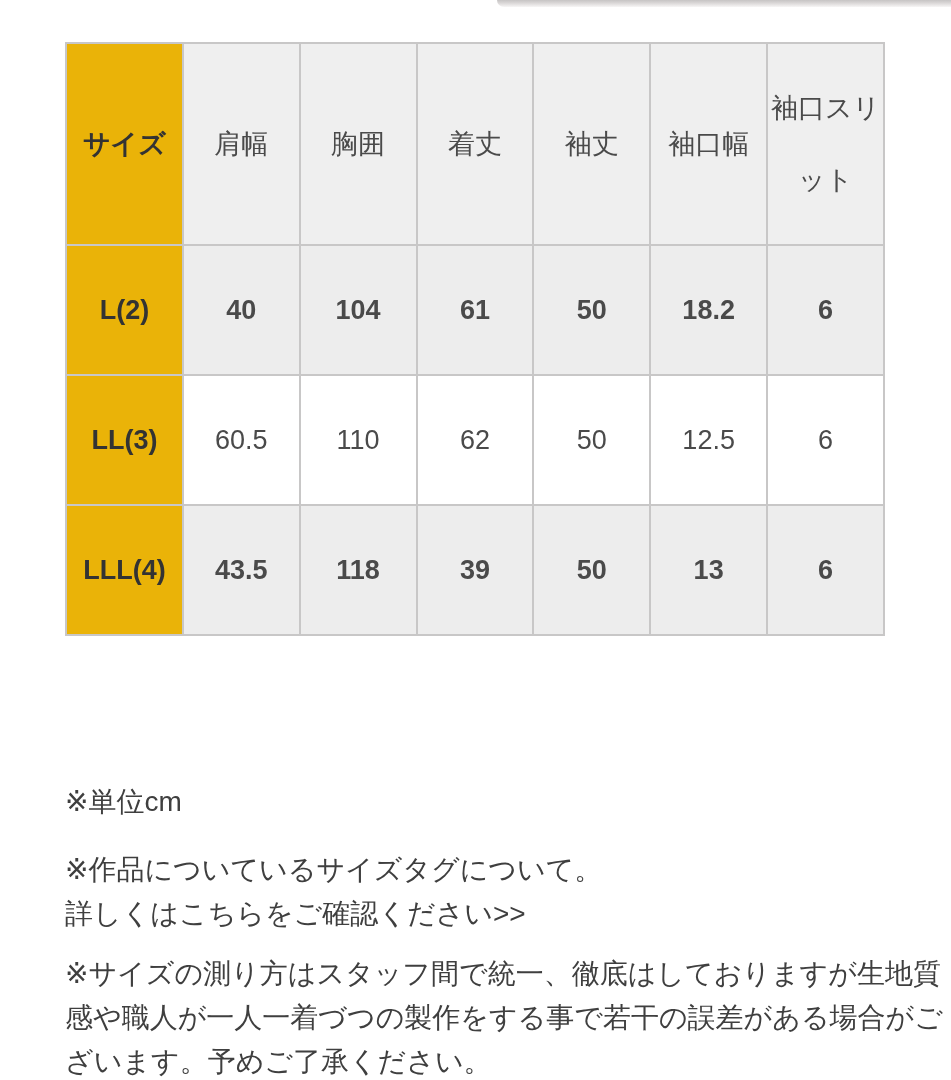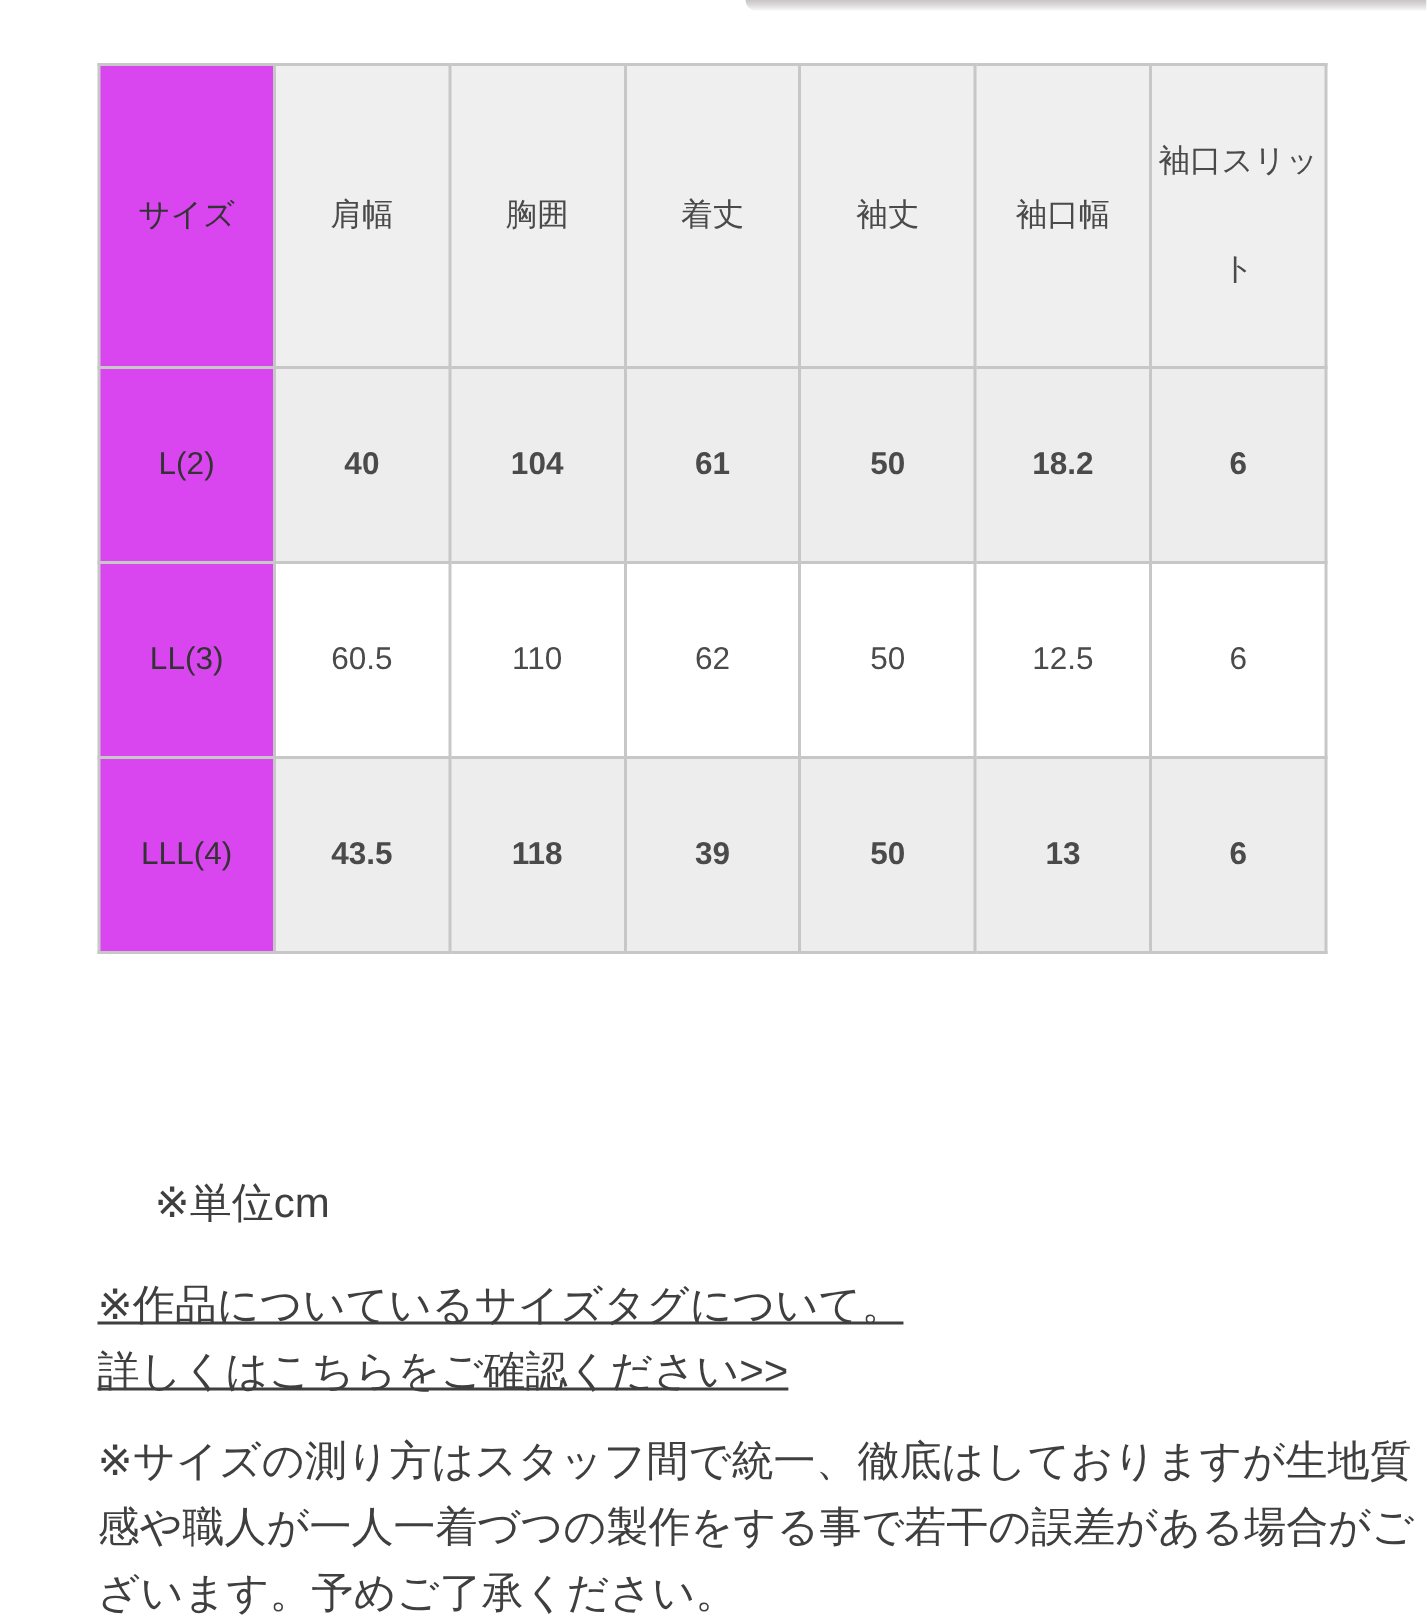--- a/index.html
+++ b/index.html
@@ -22,45 +22,45 @@
   table.size-table {
     position: absolute; left: 65px; top: 42px;
     width: 820px;
     border-collapse: collapse;
     table-layout: fixed;
   }
   .size-table th, .size-table td {
     border: 2px solid #c8c7c7;
     text-align: center;
     vertical-align: middle;
-    font-size: 21px;
+    font-size: 27px;
     line-height: 72px;
     padding: 28px 2px;
     word-break: normal;
     line-break: normal;
     color: #4a4a4a;
     font-weight: 400;
     background: #ffffff;
   }
   .size-table thead th { background: #efefef; }
   .size-table thead th:first-child,
   .size-table tbody th {
-    background: #d946ef;
-    font-weight: 400;
+    background: #eab308;
+    font-weight: 700;
     color: #333333;
   }
   .size-table tbody tr.striped td { background: #ededed; font-weight: bold; }
 
   .notes {
     position: absolute; left: 65px; top: 780px; width: 880px;
     font-size: 28px; line-height: 44px; color: #3f3f3f;
   }
   .note { margin: 0; }
-  .note-unit { margin-bottom: 24px; margin-left: 38px; }
-  .note-tag { margin-bottom: 16px; text-decoration: underline; }
+  .note-unit { margin-bottom: 24px; }
+  .note-tag { margin-bottom: 16px; }
   .note-link { cursor: pointer; }
   .note-disclaimer { }
 </style>
 </head>
 <body>
 
 <div class="page">
 
   <div class="top-strip"></div>
 

